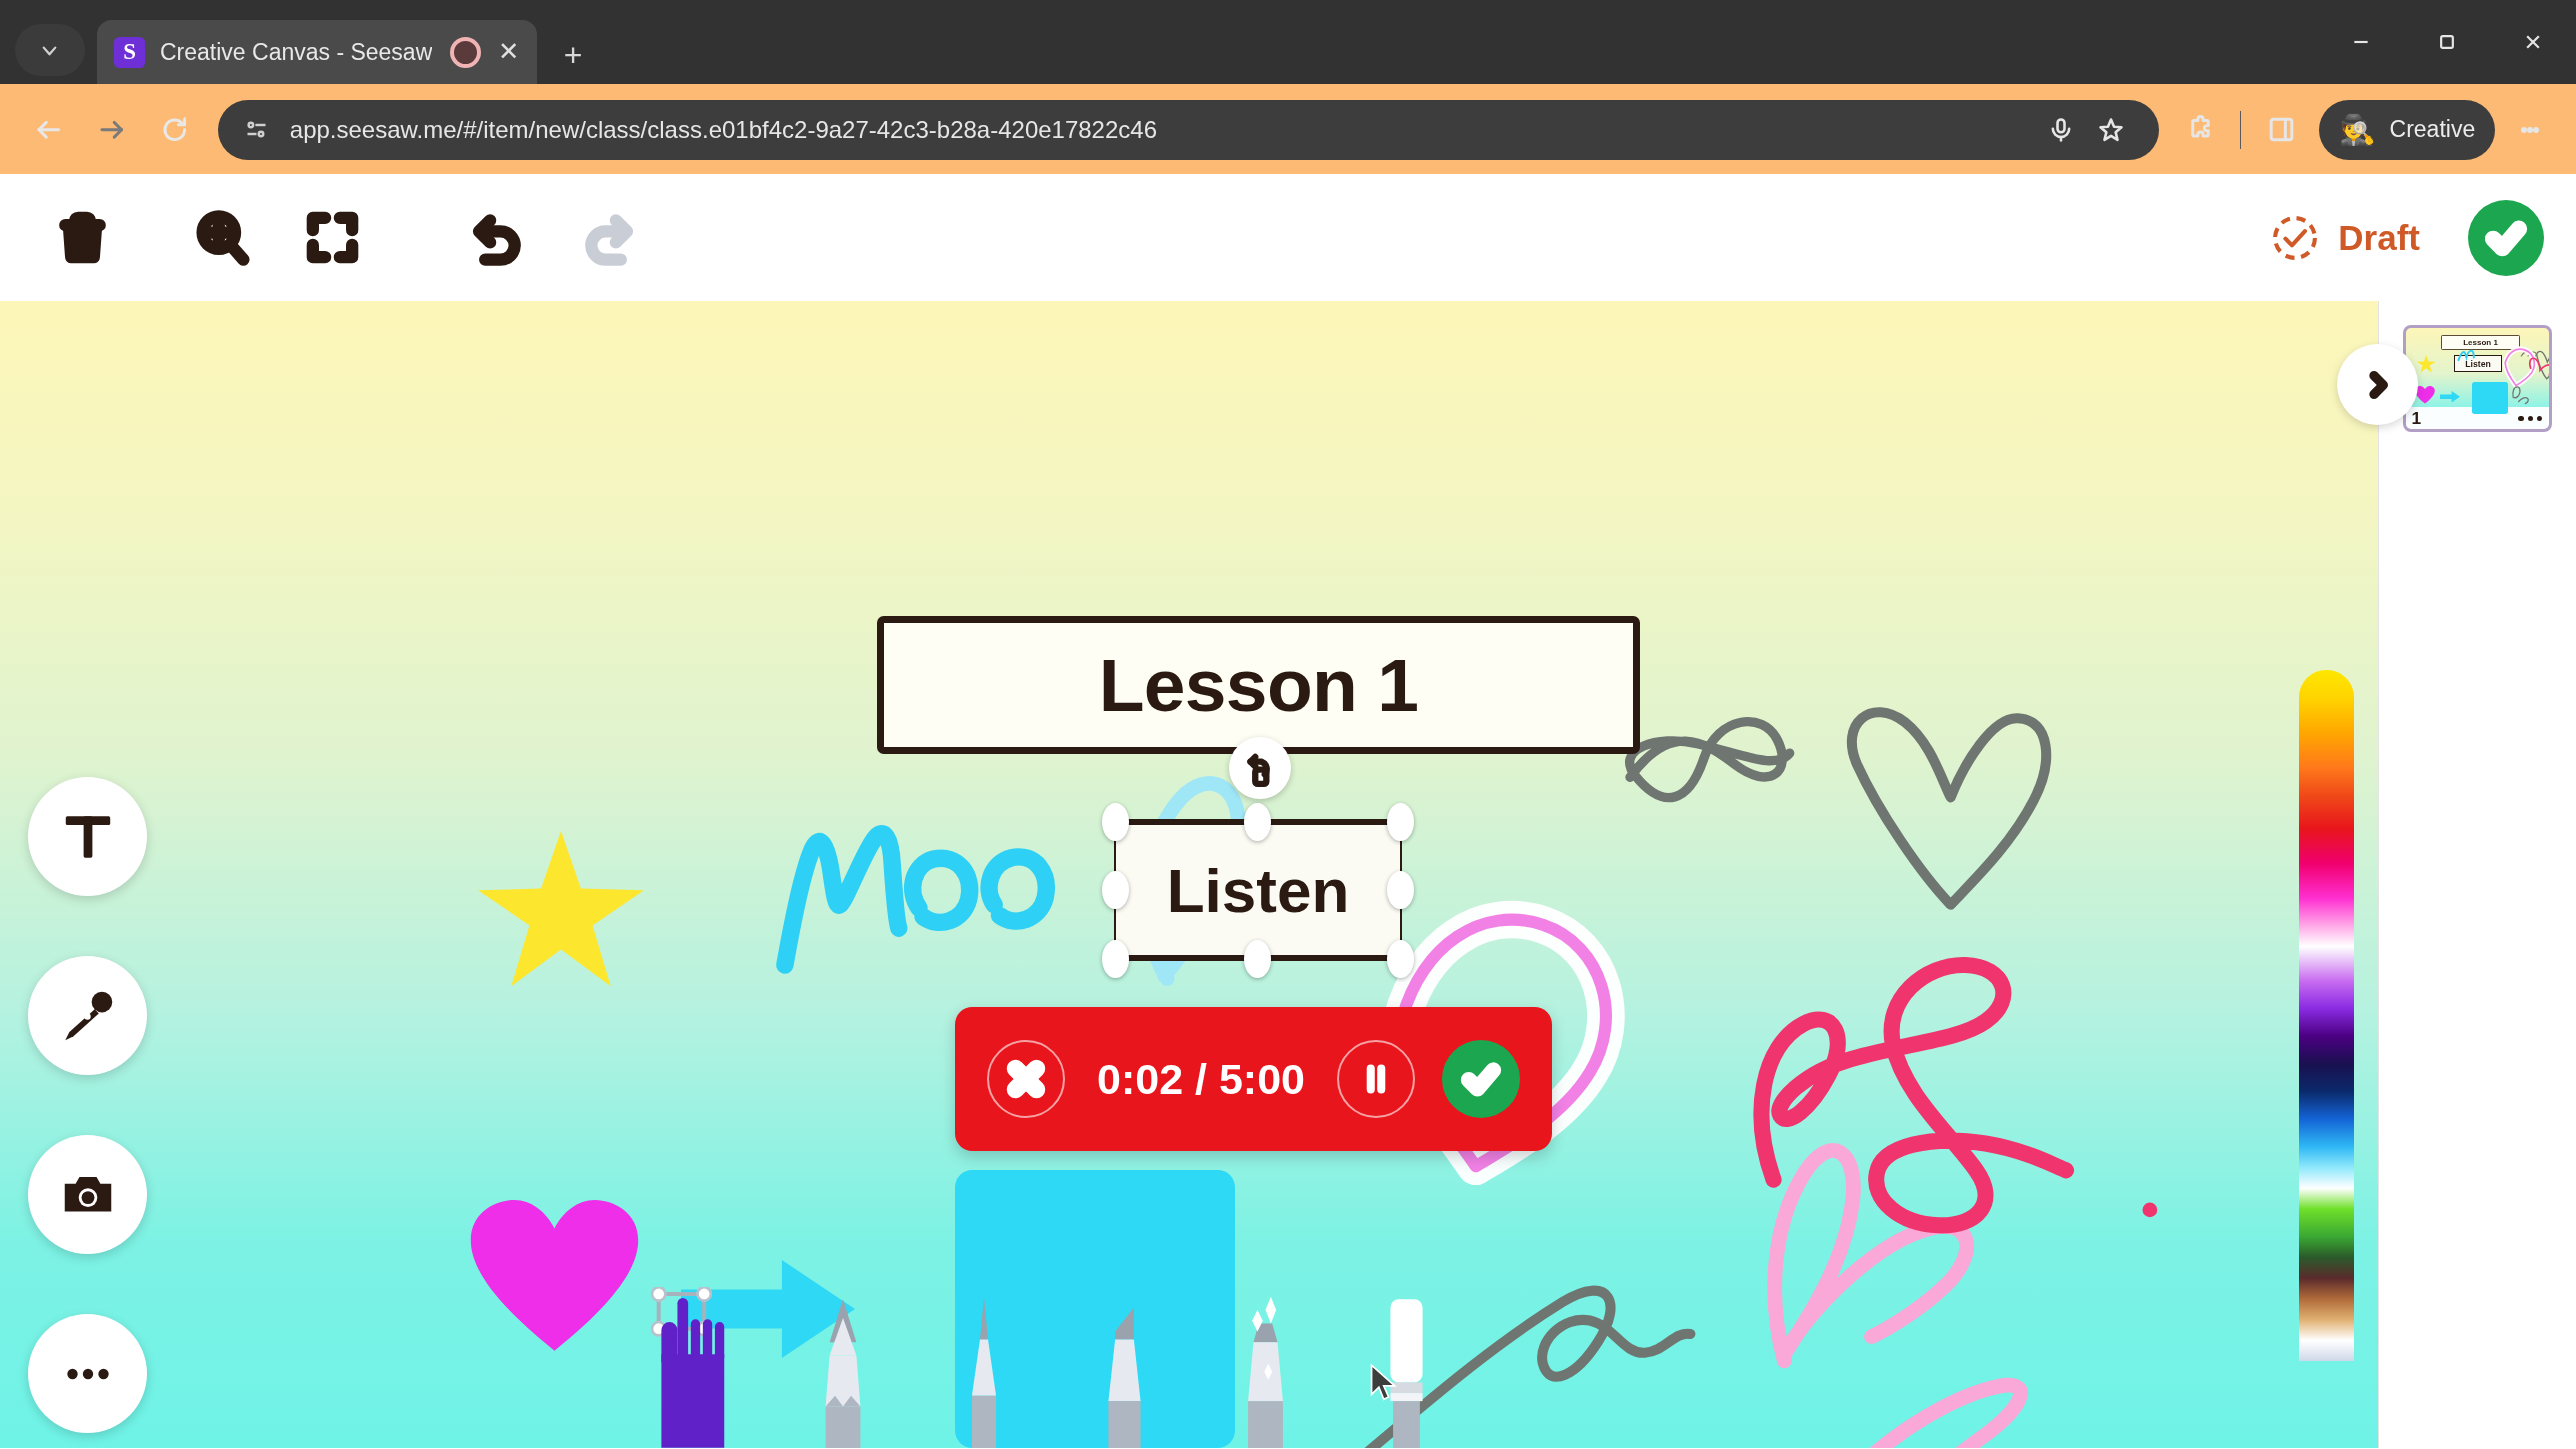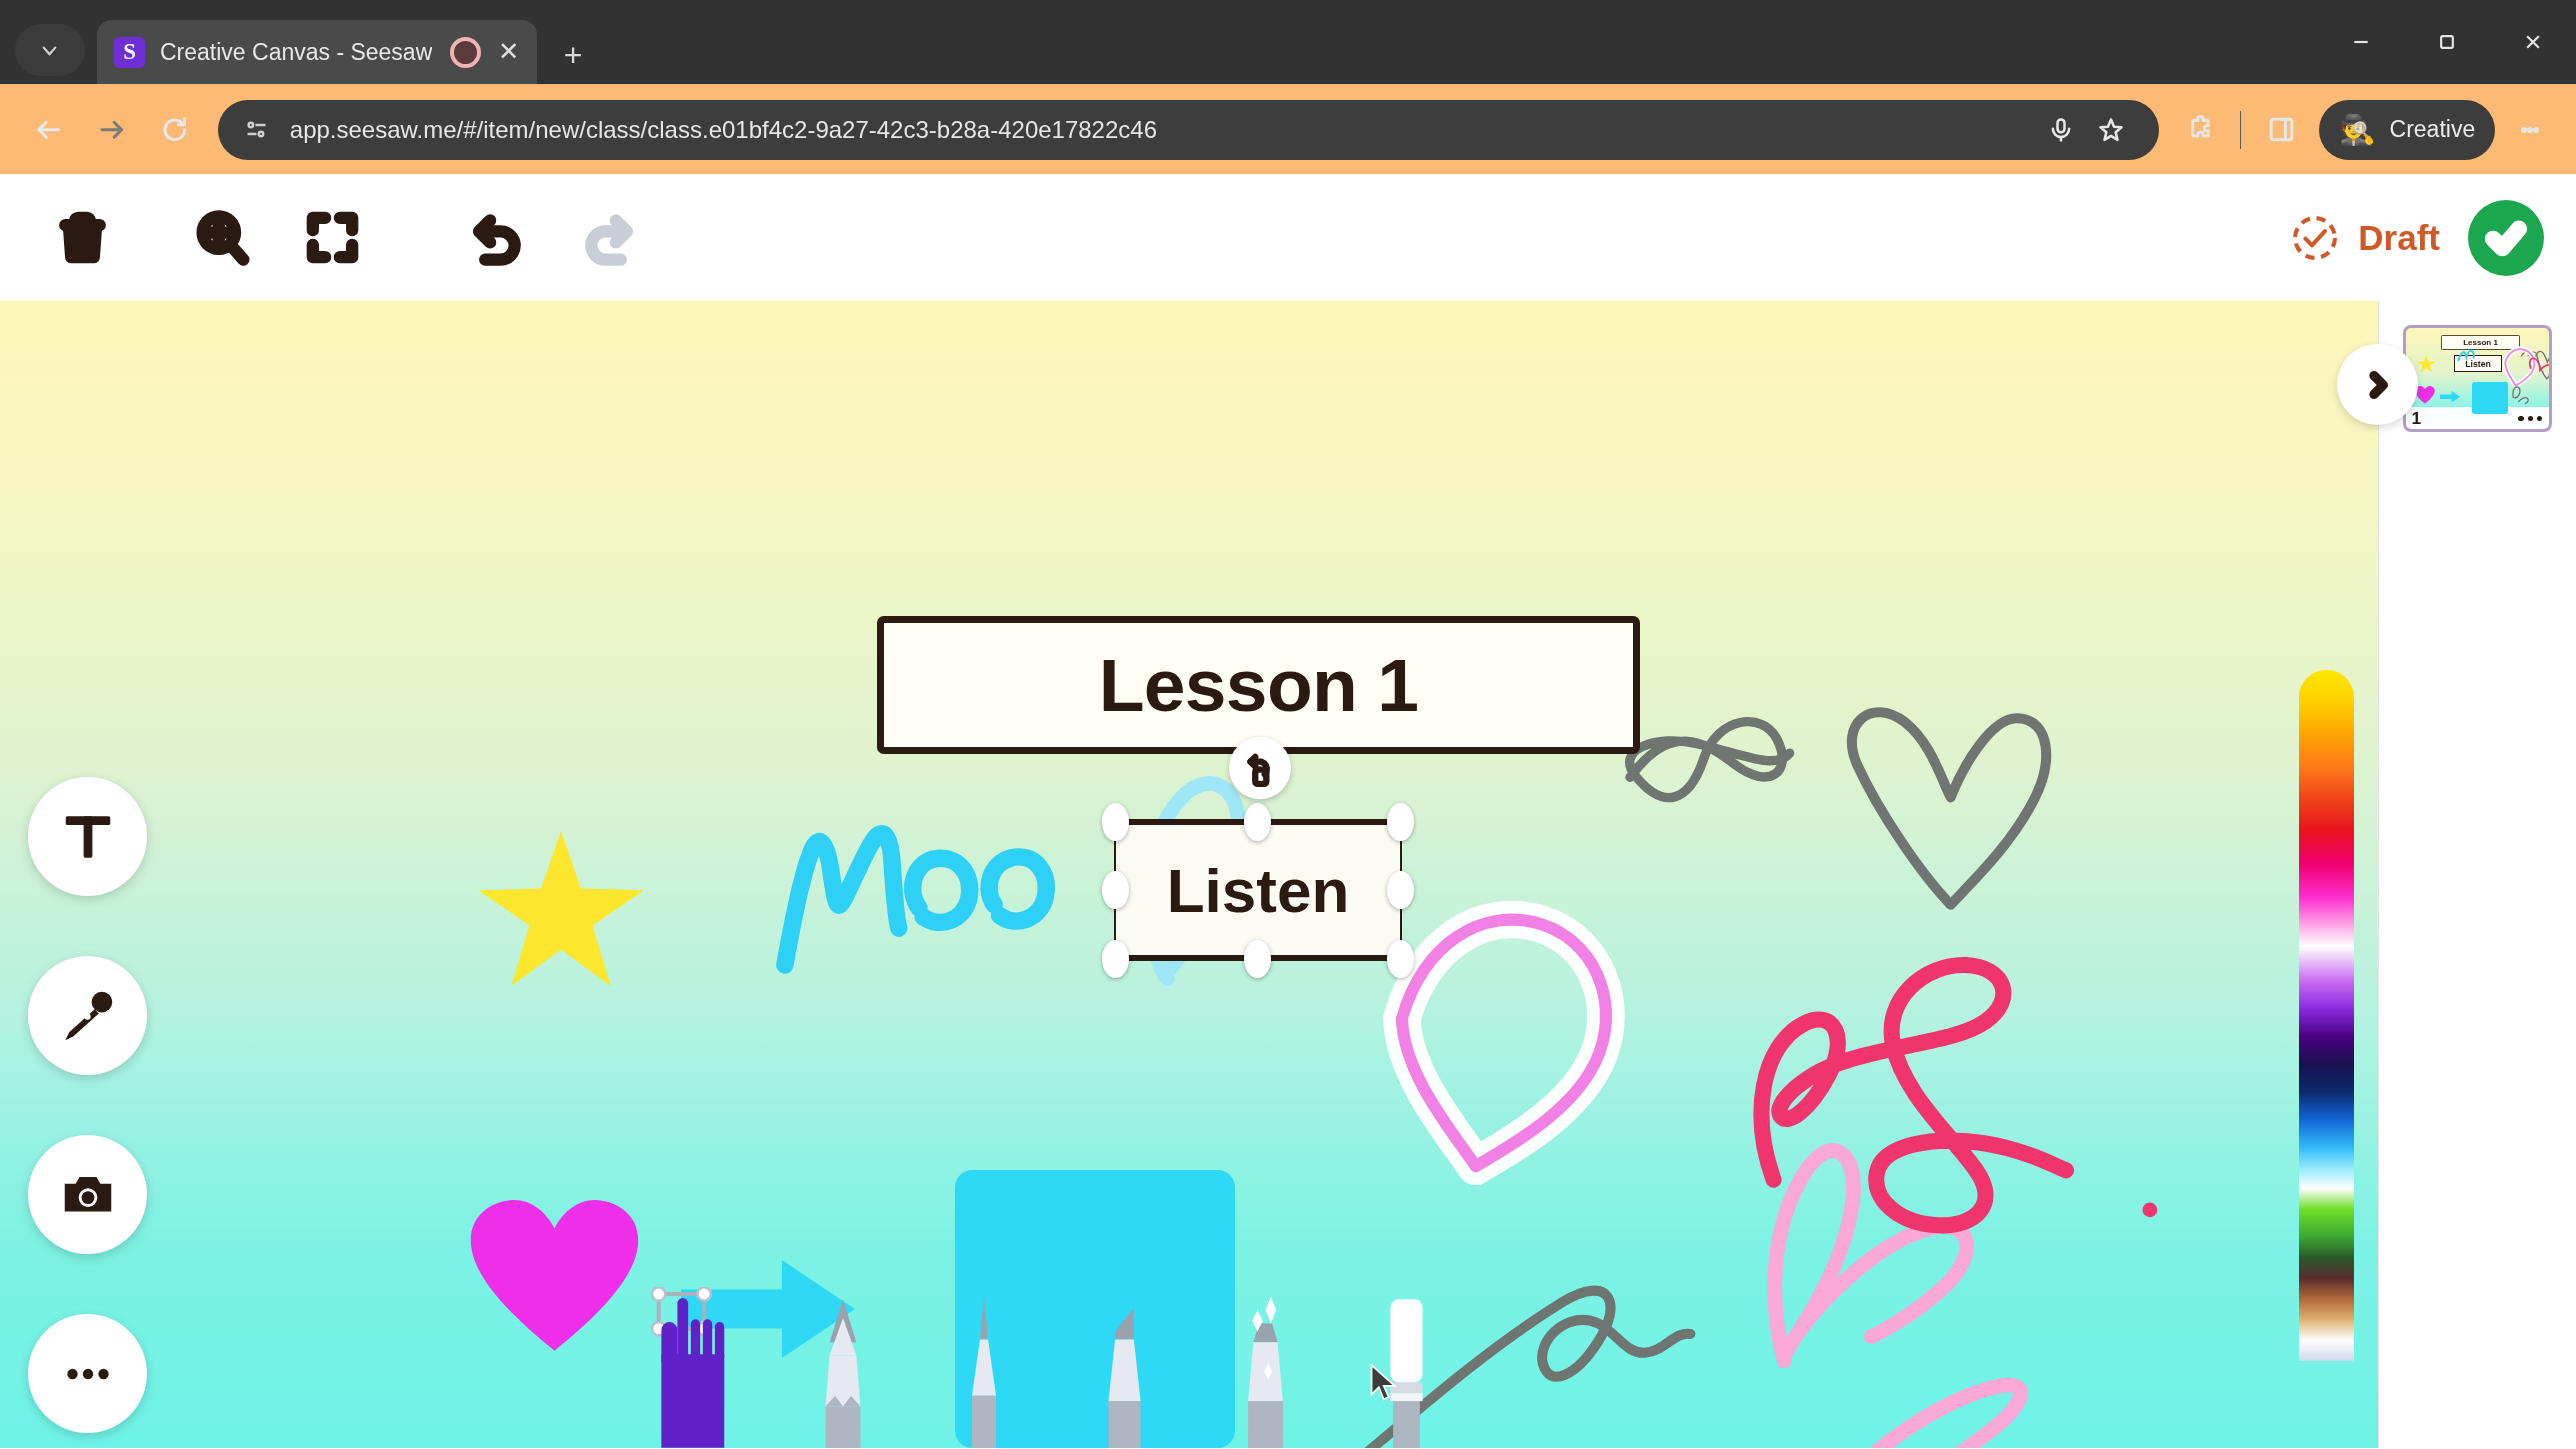--- a/index.html
+++ b/index.html
@@ -73,21 +73,21 @@
   #app { position:absolute; left:0; top:174px; width:2576px; height:1275px; background:#fff; }
 
   .apptoolbar { height:127px; background:#fff; display:flex; align-items:center;
                 padding:0 32px; position:relative; }
   .at-ic { width:101px; height:101px; display:flex; align-items:center; justify-content:center;
            cursor:pointer; flex:0 0 auto; }
   .at-ic svg { width:59px; height:59px; fill:none; stroke:#2b1a12; stroke-width:5;
                stroke-linecap:round; stroke-linejoin:round; }
   .at-ic.dim svg { stroke:#c9cdd6; }
   .at-right { position:absolute; right:32px; top:0; height:127px; display:flex; align-items:center; }
-  .draft { display:flex; align-items:center; cursor:pointer; margin-right:28px; }
+  .draft { display:flex; align-items:center; cursor:pointer; margin-right:48px; }
   .draft svg { width:52px; height:52px; }
   .draft .lbl { color:#cf5a27; font-size:35px; font-weight:bold; margin-left:17.4px; }
   .greenbtn { width:76px; height:76px; border-radius:50%; background:#1ca64f;
               display:flex; align-items:center; justify-content:center; cursor:pointer; }
   .greenbtn svg { width:44px; height:44px; fill:none; stroke:#fff; stroke-width:9;
                   stroke-linecap:round; stroke-linejoin:round; }
 
   
   #canvaswrap { position:absolute; left:0; top:127px; width:2378px; height:1147px;
                 overflow:hidden; }
@@ -423,20 +423,40 @@
         </div>
         <div class="handle" style="left:1102px;top:502px"></div>
         <div class="handle" style="left:1244px;top:502px"></div>
         <div class="handle" style="left:1387px;top:502px"></div>
         <div class="handle" style="left:1102px;top:570px"></div>
         <div class="handle" style="left:1387px;top:570px"></div>
         <div class="handle" style="left:1102px;top:639px"></div>
         <div class="handle" style="left:1244px;top:639px"></div>
         <div class="handle" style="left:1387px;top:639px"></div>
 
+        <div class="abs recbar">
+          <div class="recbtn">
+            <svg viewBox="0 0 24 24">
+                <line x1="6" y1="6" x2="18" y2="18"></line>
+                <line x1="18" y1="6" x2="6" y2="18"></line>
+              </svg>
+          </div>
+          <div class="rectime">0:02 / 5:00</div>
+          <div class="recbtn">
+            <svg viewBox="0 0 24 24">
+                <line x1="9" y1="6" x2="9" y2="18" stroke-width="4.6"></line>
+                <line x1="15" y1="6" x2="15" y2="18" stroke-width="4.6"></line>
+              </svg>
+          </div>
+          <div class="recgreen">
+            <svg viewBox="0 0 24 24">
+                <polyline points="5,12.5 10,17.5 19,7"></polyline>
+              </svg>
+          </div>
+        </div>
 
         <svg class="cursor" viewBox="0 0 24 32">
           <polygon points="2,1 2,25 8,19 12,29 16,27 12,18 21,18" fill="#3d3d3d" stroke="#fff" stroke-width="1.4"></polygon>
         </svg>
 
         <div class="abs rail">
           <div class="railbtn">
             <svg viewBox="0 0 24 24">
                 <rect x="3.4" y="4" width="17.2" height="3.4" rx="0.6"></rect>
                 <rect x="10.3" y="4" width="3.4" height="16" rx="0.6"></rect>

